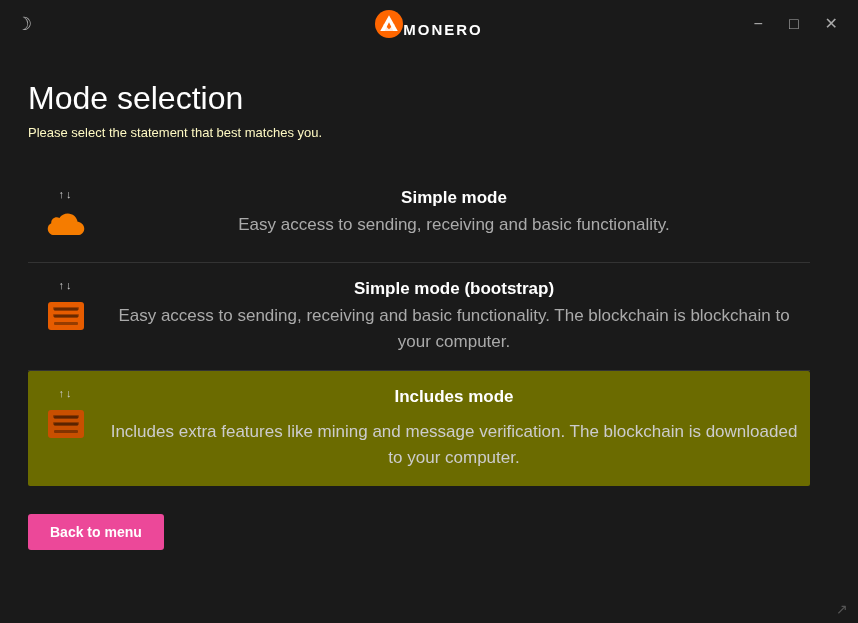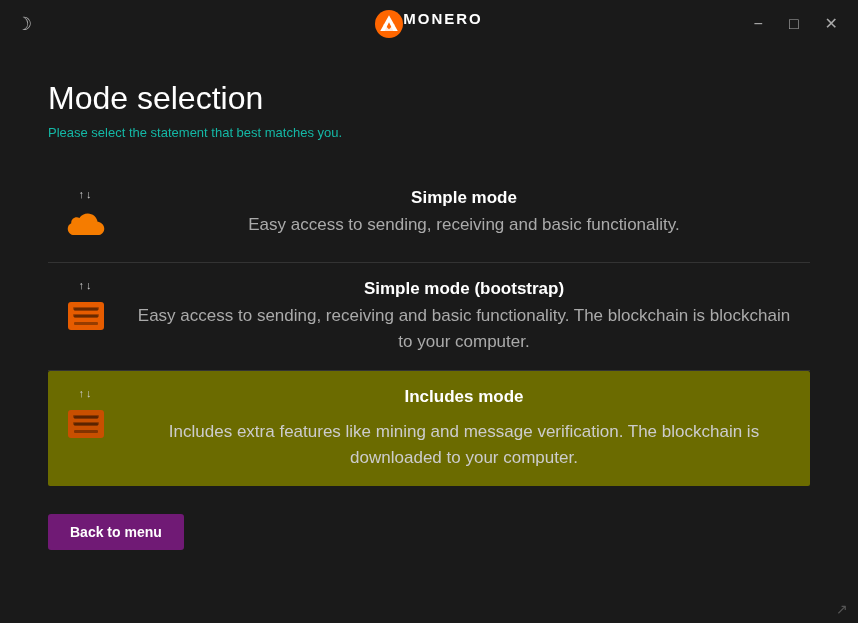--- a/index.html
+++ b/index.html
@@ -20,21 +20,21 @@
       align-items: center;
       justify-content: center;
       height: 48px;
       background-color: #1a1a1a;
       position: relative;
       padding: 0 16px;
     }
 
     .title-bar-center {
       display: flex;
-      align-items: flex-start;
+      align-items: flex-end;
     }
 
     .monero-logo {
       width: 28px;
       height: 28px;
     }
 
     .title-bar-title {
       font-size: 15px;
       font-weight: 600;
@@ -66,33 +66,33 @@
       position: absolute;
       left: 16px;
       top: 50%;
       transform: translateY(-50%);
       font-size: 18px;
       color: #aaa;
     }
 
     
     .content {
-      padding: 32px 48px 32px 48px;
+      padding: 32px 48px 32px 28px;
     }
 
     .page-title {
       font-size: 32px;
       font-weight: 300;
       color: #ffffff;
       margin-bottom: 8px;
     }
 
     .page-subtitle {
       font-size: 13px;
-      color: #14b8a6;
+      color: #fef9c3;
       margin-bottom: 32px;
     }
 
     
     .mode-list {
       display: flex;
       flex-direction: column;
     }
 
     .mode-item {
@@ -211,21 +211,21 @@
       line-height: 1.5;
     }
 
     .mode-item.selected .mode-desc {
       color: #cccccc;
       margin-top: 12px;
     }
 
     
     .back-btn {
-      background-color: #701a75;
+      background-color: #ec4899;
       color: #ffffff;
       border: none;
       padding: 10px 22px;
       font-size: 14px;
       font-weight: 600;
       border-radius: 3px;
       cursor: pointer;
       margin-top: 28px;
       display: inline-block;
     }

